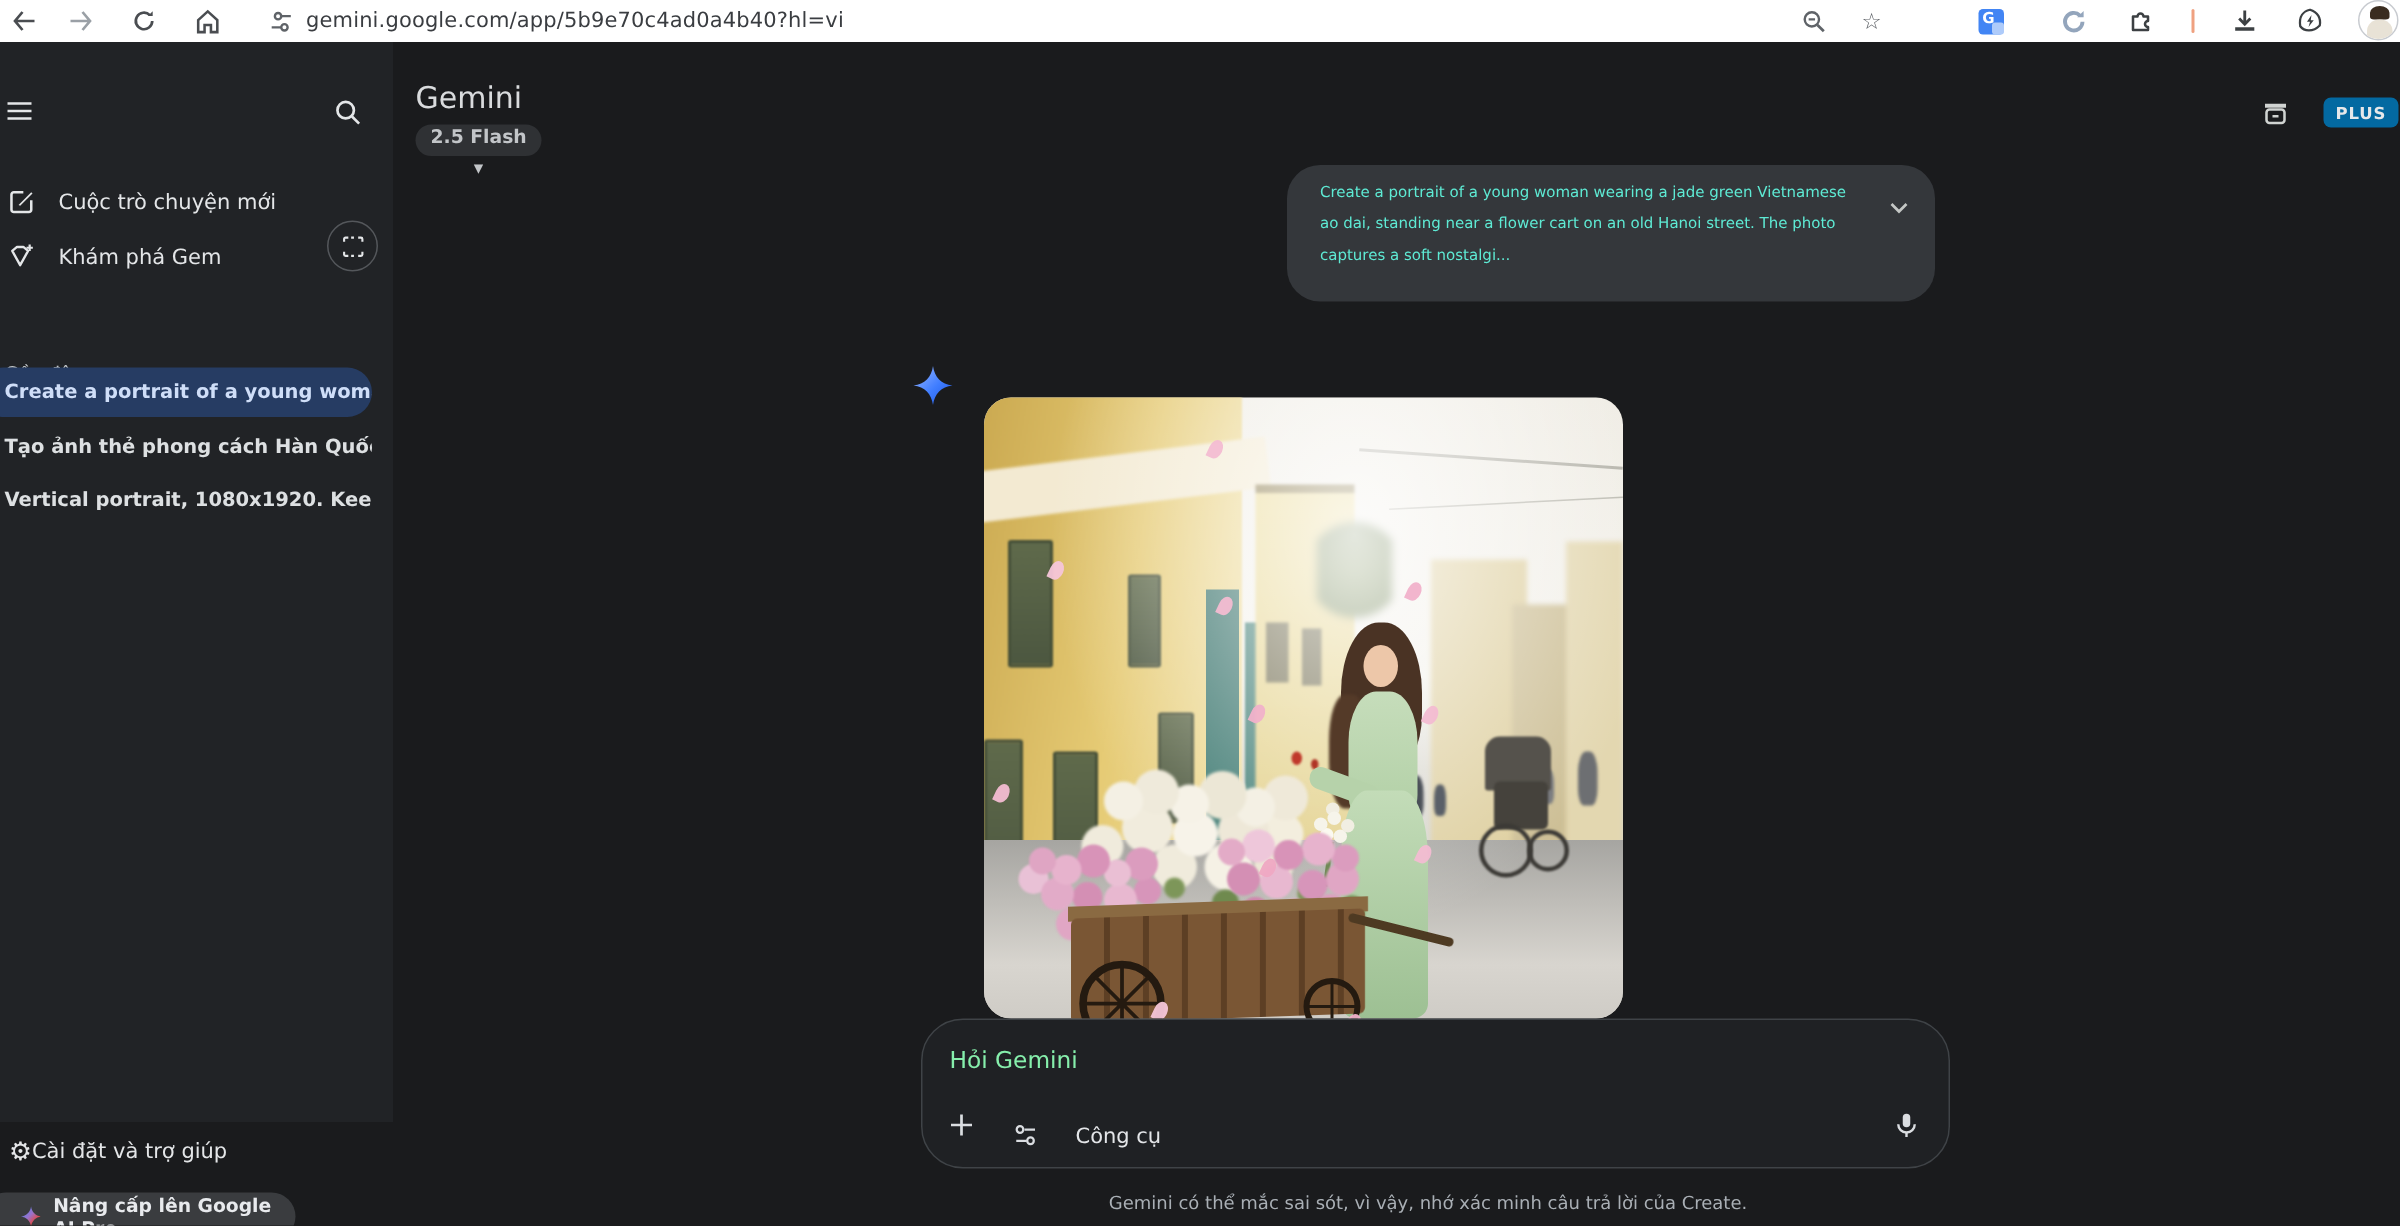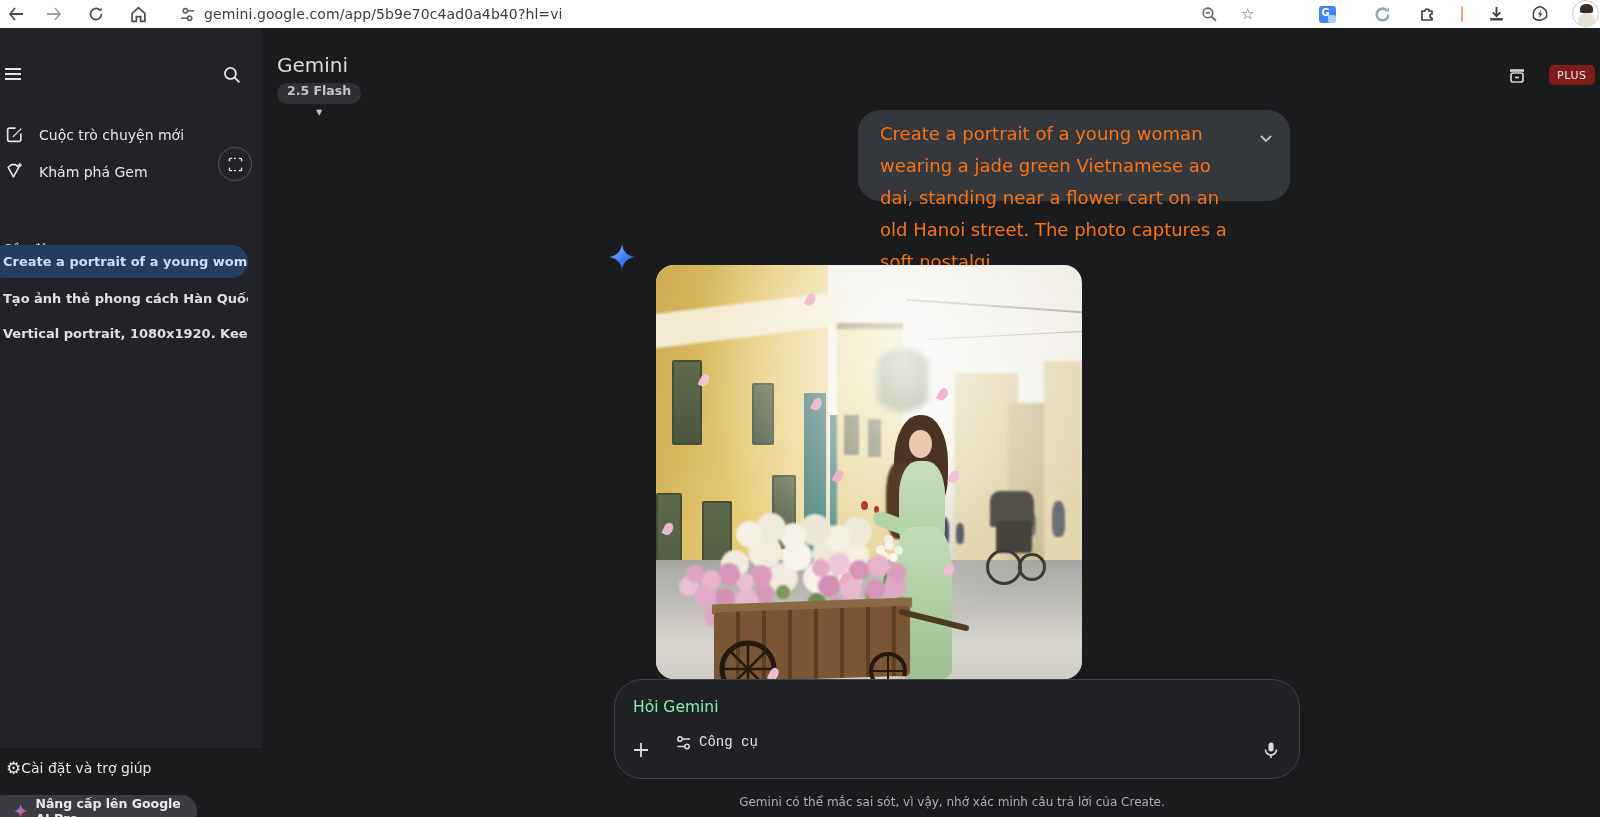--- a/index.html
+++ b/index.html
@@ -34,26 +34,26 @@
   #settings-row { position:absolute; left:0; top:725px; width:240px; height:30px; display:flex; align-items:center; }
   #upgrade-pill { position:absolute; left:-12px; top:767px; width:209px; height:32px; background:#3a3c3f; border-radius:16px; display:flex; align-items:center; }
   #upgrade-label { font-size:12.5px; font-weight:bold; color:#e8eaed; margin-left:8px; }
 
   
   #page-title { position:absolute; left:277px; top:53px; font-size:20px; font-weight:500; color:#d9dbdd; }
   #model-pill { position:absolute; left:277px; top:83px; height:21px; padding:0 10px; background:#2f3134; border-radius:12px; display:flex; align-items:center; gap:6px;flex-direction:column; }
   #model-pill span { font-size:12.5px; font-weight:600; color:#c2c5c8; }
   #model-caret { font-size:9px; color:#c2c5c8; }
   #print-btn { position:absolute; left:1503px; top:61px; width:28px; height:28px; display:flex; align-items:center; justify-content:center; }
-  #plan-badge { position:absolute; left:1549px; top:65px; height:20px; padding:0 8px; background:#7f1d1d; border-radius:5px; display:flex; align-items:center;
-    font-size:11px; font-weight:normal; letter-spacing:.6px; color:#e6e8ea; }
+  #plan-badge { position:absolute; left:1549px; top:65px; height:20px; padding:0 8px; background:#0369a1; border-radius:5px; display:flex; align-items:center;
+    font-size:11px; font-weight:bold; letter-spacing:.6px; color:#e6e8ea; }
 
   
   #user-bubble { position:absolute; left:858px; top:110px; width:432px; height:91px; background:#34373b; border-radius:22px; }
-  #user-bubble-text { position:absolute; left:22px; top:8px; width:364px; font-size:18px; line-height:32px; color:#f97316; }
+  #user-bubble-text { position:absolute; left:22px; top:8px; width:364px; font-size:10px; line-height:21px; color:#5eead4; }
   #bubble-chevron { position:absolute; right:14px; top:18px; }
   #reply-sparkle { position:absolute; left:608px; top:243px; width:28px; height:28px; }
 
   
   #gen-image { position:absolute; left:656px; top:265px; width:426px; height:414px; border-radius:18px; overflow:hidden;
     background:linear-gradient(180deg,#efece4 0%,#f4f2ec 45%,#ddDAD2 60%,#c6c4be 100%);
     background:linear-gradient(180deg,#efece4 0%,#f4f2ec 45%,#dcdad2 60%,#c6c4be 100%); }
   .scene { position:absolute; }
   #street { left:0; top:295px; width:426px; height:119px; background:linear-gradient(180deg,#a6a5a1,#d8d5cf 70%,#cfccc6); }
   #bldg-left { left:-8px; top:-8px; width:180px; height:340px; background:linear-gradient(100deg,#c9a74e,#e6cb75 55%,#f0dfa0); filter:blur(.6px); }
@@ -104,21 +104,21 @@
   #leafy { left:120px; top:320px; width:14px; height:14px; border-radius:50%; background:#7d9659; filter:blur(1.2px);
     box-shadow:34px 10px 0 2px #6f8a4e,90px 4px 0 1px #7d9659,118px 14px 0 2px #6f8a4e,-40px 26px 0 1px #7a9156; }
   #petals { left:150px; top:28px; width:9px; height:13px; border-radius:50% 50% 50% 0; background:#f4bcd2; opacity:.95; transform:rotate(25deg);
     box-shadow:160px 30px 0 #f2b2cb,205px 100px 0 #f4bcd2,-62px 118px 0 #f6c6d9,100px 148px 0 #f2b2cb,240px 186px 0 #f4bcd2,
       150px 238px 0 #f0a9c4,-32px 268px 0 #f4bcd2,245px 308px 0 #f2b2cb,125px 355px 0 #f6c6d9,50px 92px 0 #f4bcd2; }
 
   
   #composer { position:absolute; left:614px; top:679px; width:686px; height:100px; background:#1f2124; border:1px solid #3f4347; border-radius:28px; }
   #composer-placeholder { position:absolute; left:18px; top:18px; font-size:15.5px; color:#86efac; }
   #plus-btn { position:absolute; left:10px; bottom:12px; width:32px; height:32px; display:flex; align-items:center; justify-content:center; }
-  #tools-chip { position:absolute; left:52px; bottom:12px; height:32px; display:flex; align-items:flex-start; gap:6px; padding:0 8px;font-family:Liberation Mono, monospace; }
+  #tools-chip { position:absolute; left:52px; bottom:12px; height:32px; display:flex; align-items:flex-end; gap:24px; padding:0 8px; }
   #tools-chip span { font-size:14px; font-weight:500; color:#e3e5e8; }
   #mic-btn { position:absolute; right:12px; bottom:12px; width:32px; height:32px; display:flex; align-items:center; justify-content:center; }
   #disclaimer { position:absolute; left:602px; top:795px; width:700px; text-align:center; font-size:12px; color:#a9afb5; }
 </style>
 </head>
 <body>
 
 <div id="page">
 
   <div id="browser-bar">

